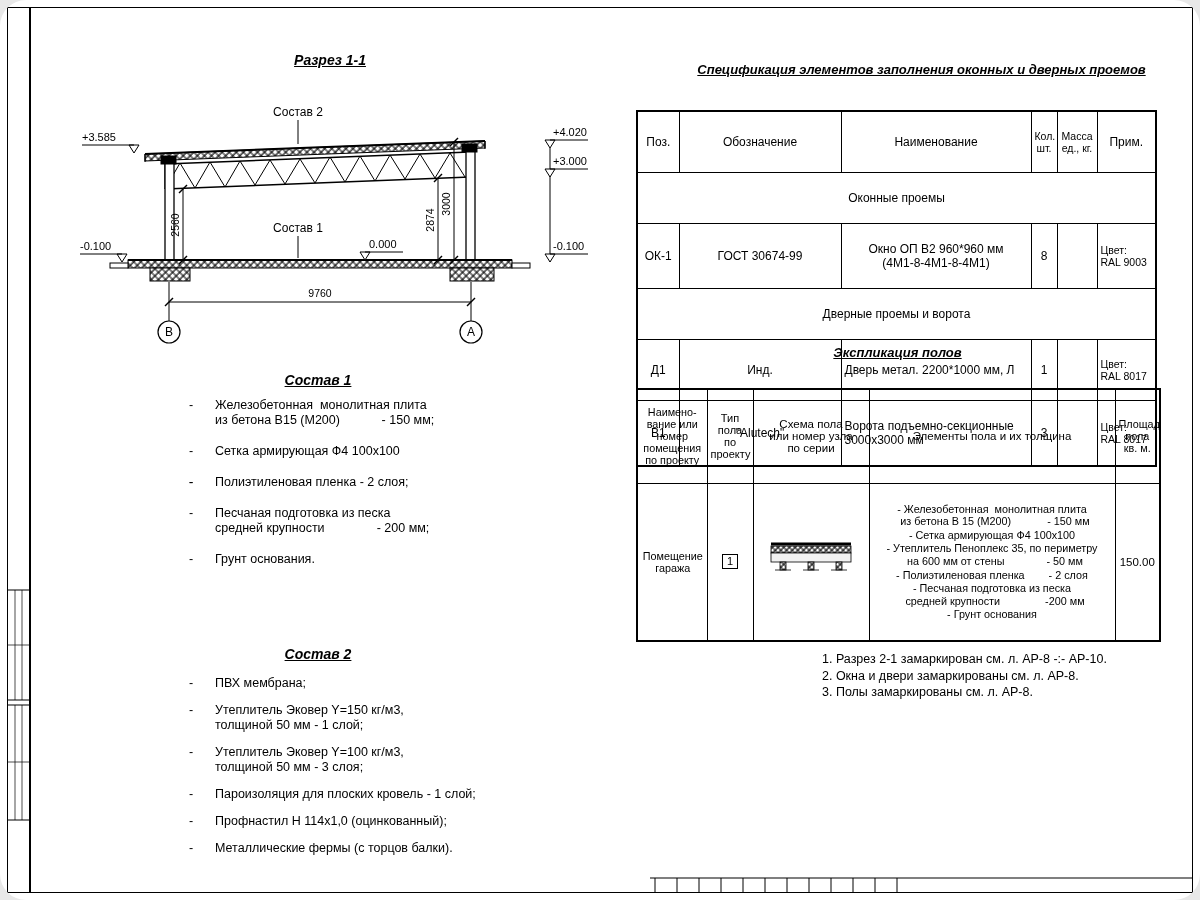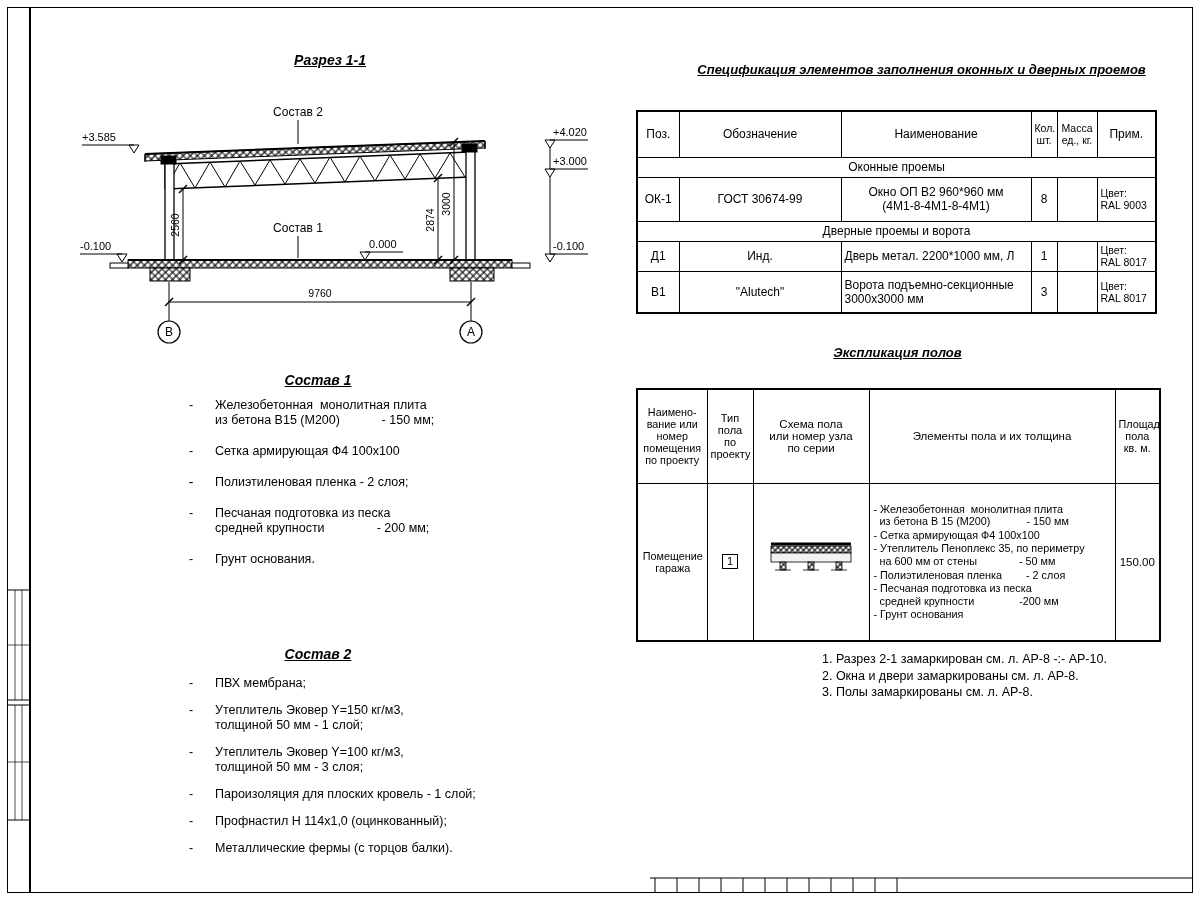--- a/index.html
+++ b/index.html
@@ -1,49 +1,49 @@
 <!DOCTYPE html>
 <html><head>
 <meta charset="utf-8">
 <style>
   html,body{margin:0;padding:0;background:#e8e8e8;}
   .page{position:relative;width:1200px;height:900px;background:#fff;
-        font-family:"Liberation Sans",sans-serif;color:#000;overflow:hidden;}
+        font-family:"Liberation Sans",sans-serif;color:#000;overflow:hidden;border-radius:26px;}
   .abs{position:absolute;}
   
   .frame-outer{position:absolute;left:7px;top:7px;width:1184px;height:884px;border:1px solid #000;}
   .frame-left{position:absolute;left:29px;top:7px;width:2px;height:886px;background:#000;}
   
   .h-title{position:absolute;font-weight:bold;font-style:italic;text-decoration:underline;
            text-align:center;font-size:14px;}
   .h-title.small{font-size:13px;}
   
   .list{position:absolute;width:320px;}
   .li{position:relative;padding-left:30px;margin-bottom:16px;font-size:12.5px;line-height:15px;}
   .list.tight .li{margin-bottom:12px;}
   .li .dash{position:absolute;left:4px;top:0;}
   .pre{white-space:pre-wrap;}
   
   table{border-collapse:collapse;table-layout:fixed;}
   .spec-table{position:absolute;left:636px;top:110px;width:519px;border:2px solid #000;}
   .spec-table td{border:1px solid #000;font-size:12px;text-align:center;vertical-align:middle;
-                 padding:2px 3px;overflow:hidden;}
+                 padding:18px 3px;overflow:hidden;}
   .spec-table td.small{font-size:10.5px;}
   .spec-table td.left{text-align:left;margin-left:40px;}
   .spec-table tr.hdr{height:46px;}
   .spec-table tr.group{height:20px;}
   .spec-table tr.r1{height:44px;}
   .spec-table tr.r2{height:30px;}
   .spec-table tr.r3{height:42px;}
   .floors-table{position:absolute;left:636px;top:388px;width:523px;border:2px solid #000;}
   .floors-table td{border:1px solid #000;font-size:11.5px;text-align:center;vertical-align:middle;
                    padding:1px 3px;overflow:hidden;}
   .floors-table tr.fhdr{height:94px;padding-left:39px;}
   .floors-table tr.frow{height:158px;}
-  .floors-table td.elements{text-align:left;vertical-align:middle;font-size:10.8px;padding:2px 4px;}
+  .floors-table td.elements{text-align:center;vertical-align:middle;font-size:10.8px;padding:2px 4px;}
   .floors-table td.elements div{line-height:12.6px;margin:1px 0;}
   .floors-table td.room{font-size:10.8px;text-align:center;padding-left:4px;}
   .type-box{display:inline-block;border:1px solid #000;padding:0 4px;font-size:11px;line-height:13px;}
   
   .notes{position:absolute;left:822px;top:651px;font-size:12.5px;line-height:16.5px;}
   
   svg text{font-family:"Liberation Sans",sans-serif;font-size:11px;fill:#000;}
   svg text.dim{font-size:10.5px;}
   svg text.axis{font-size:12px;}
   svg text.lbl{font-size:12px;}

